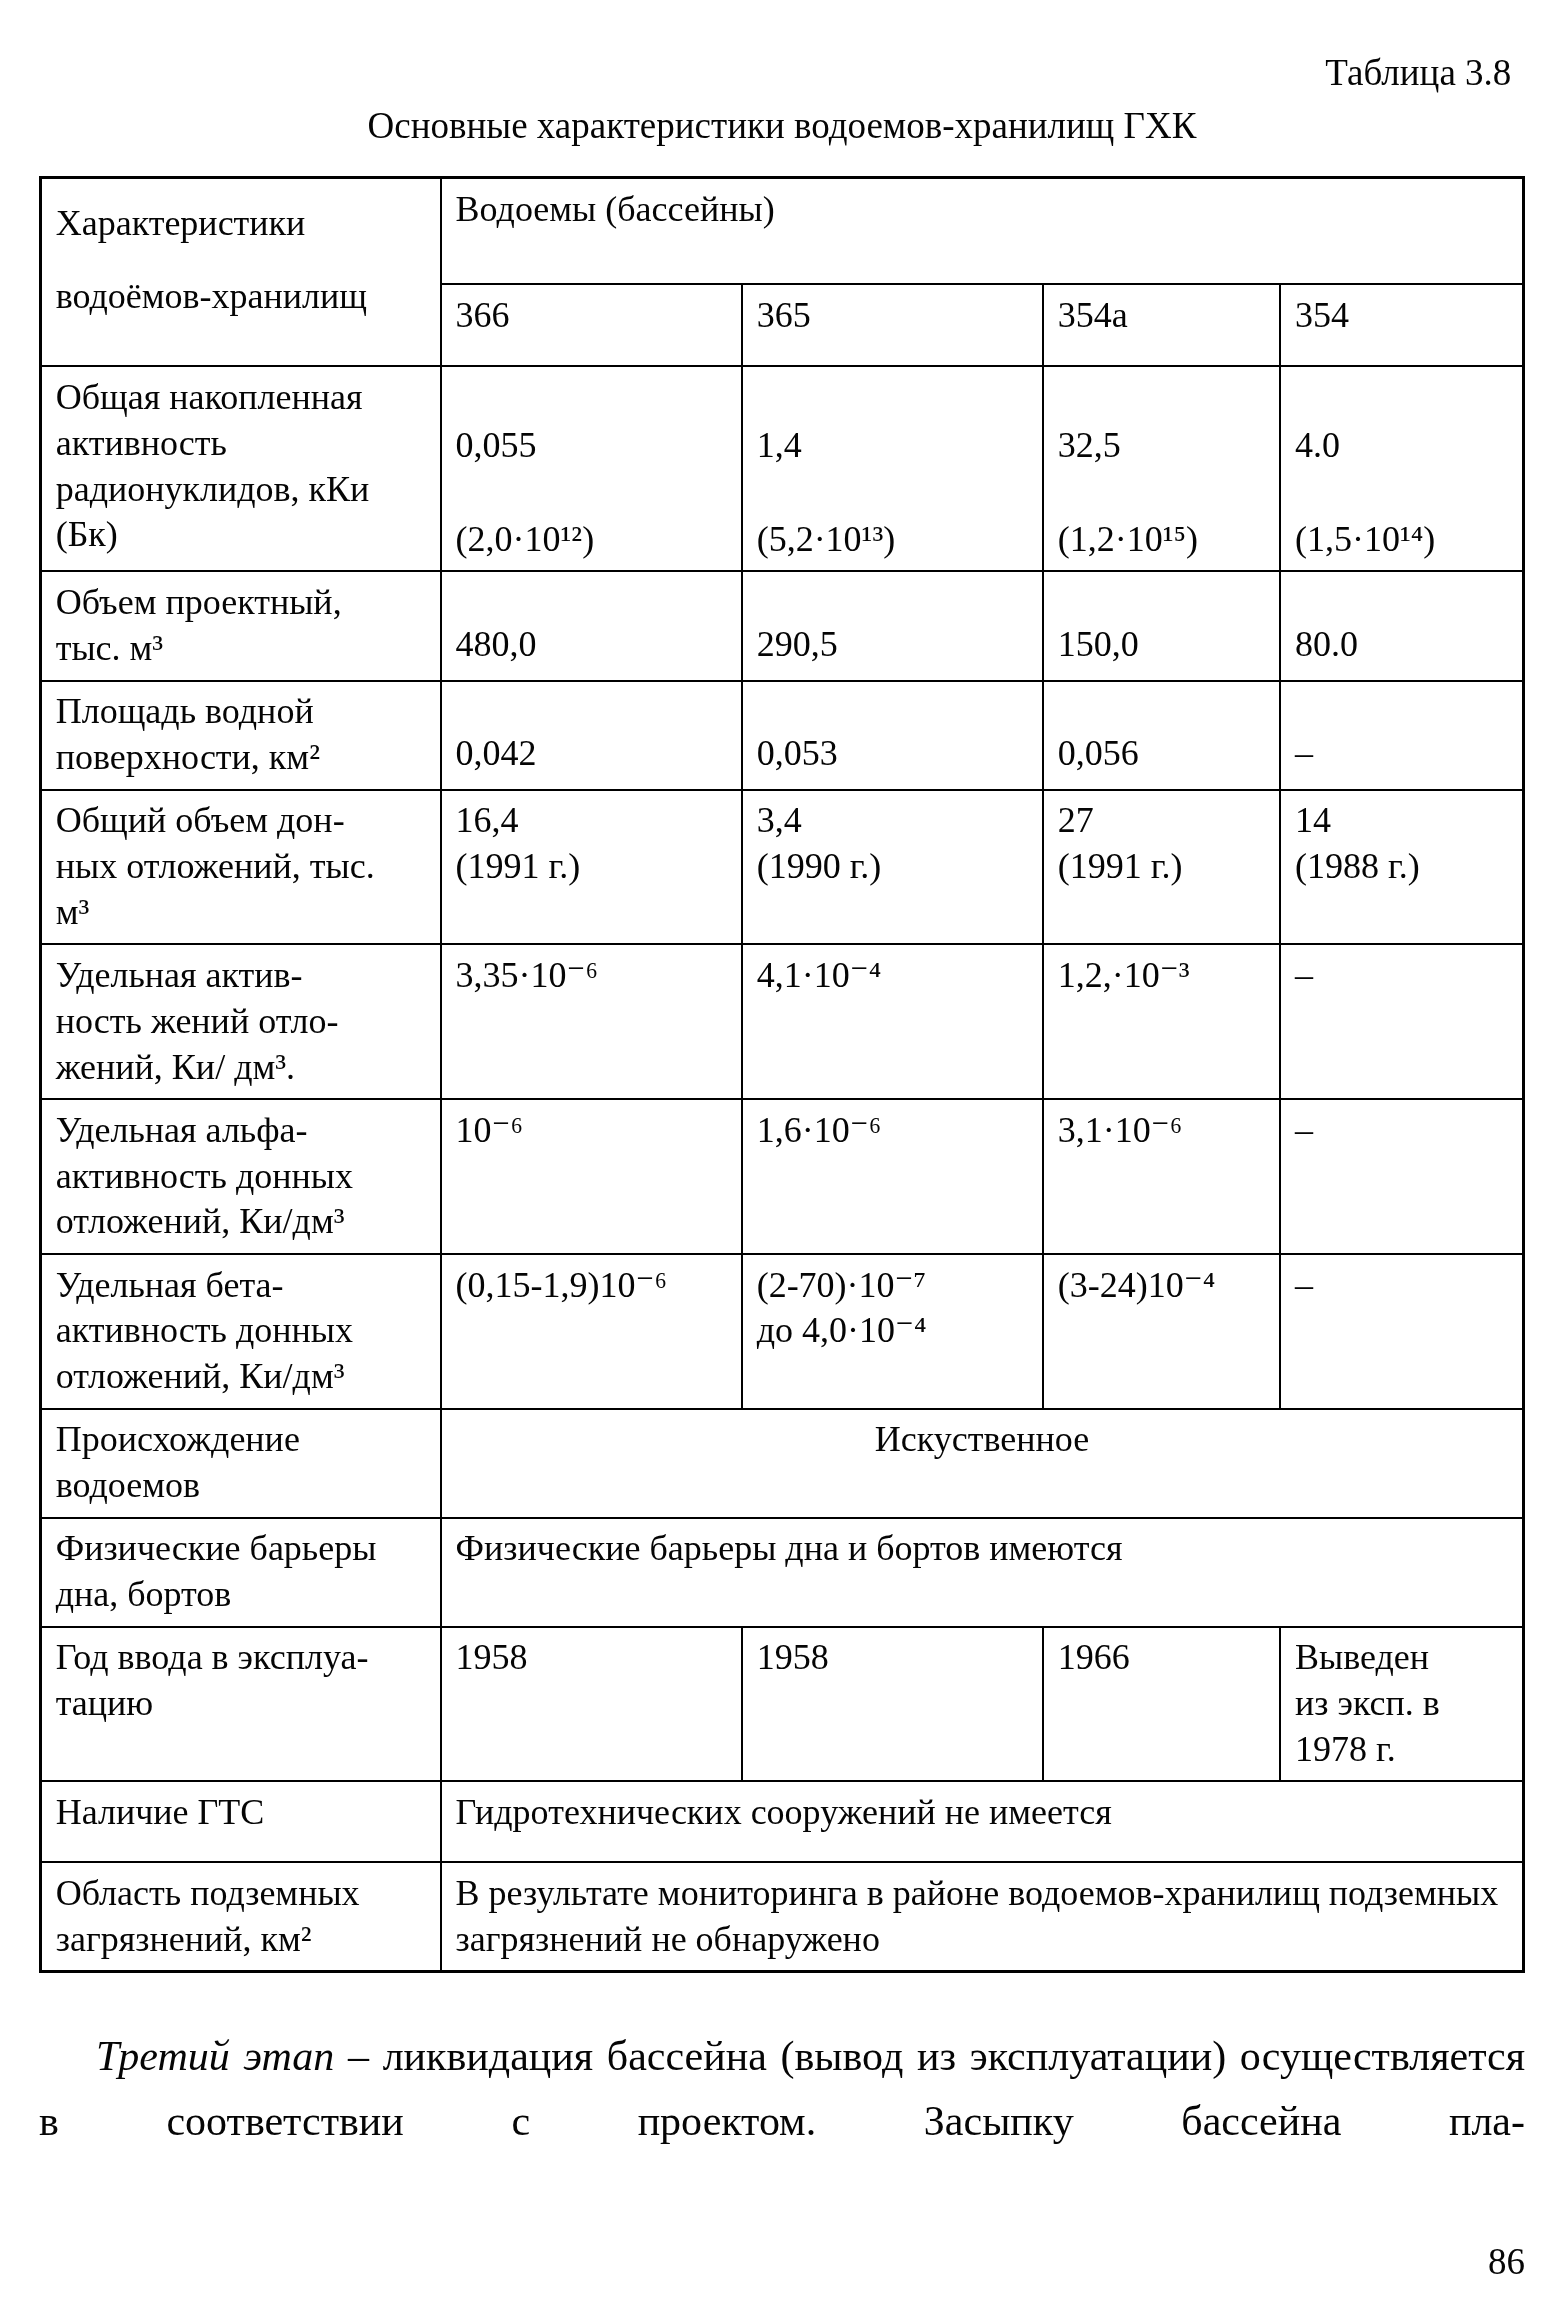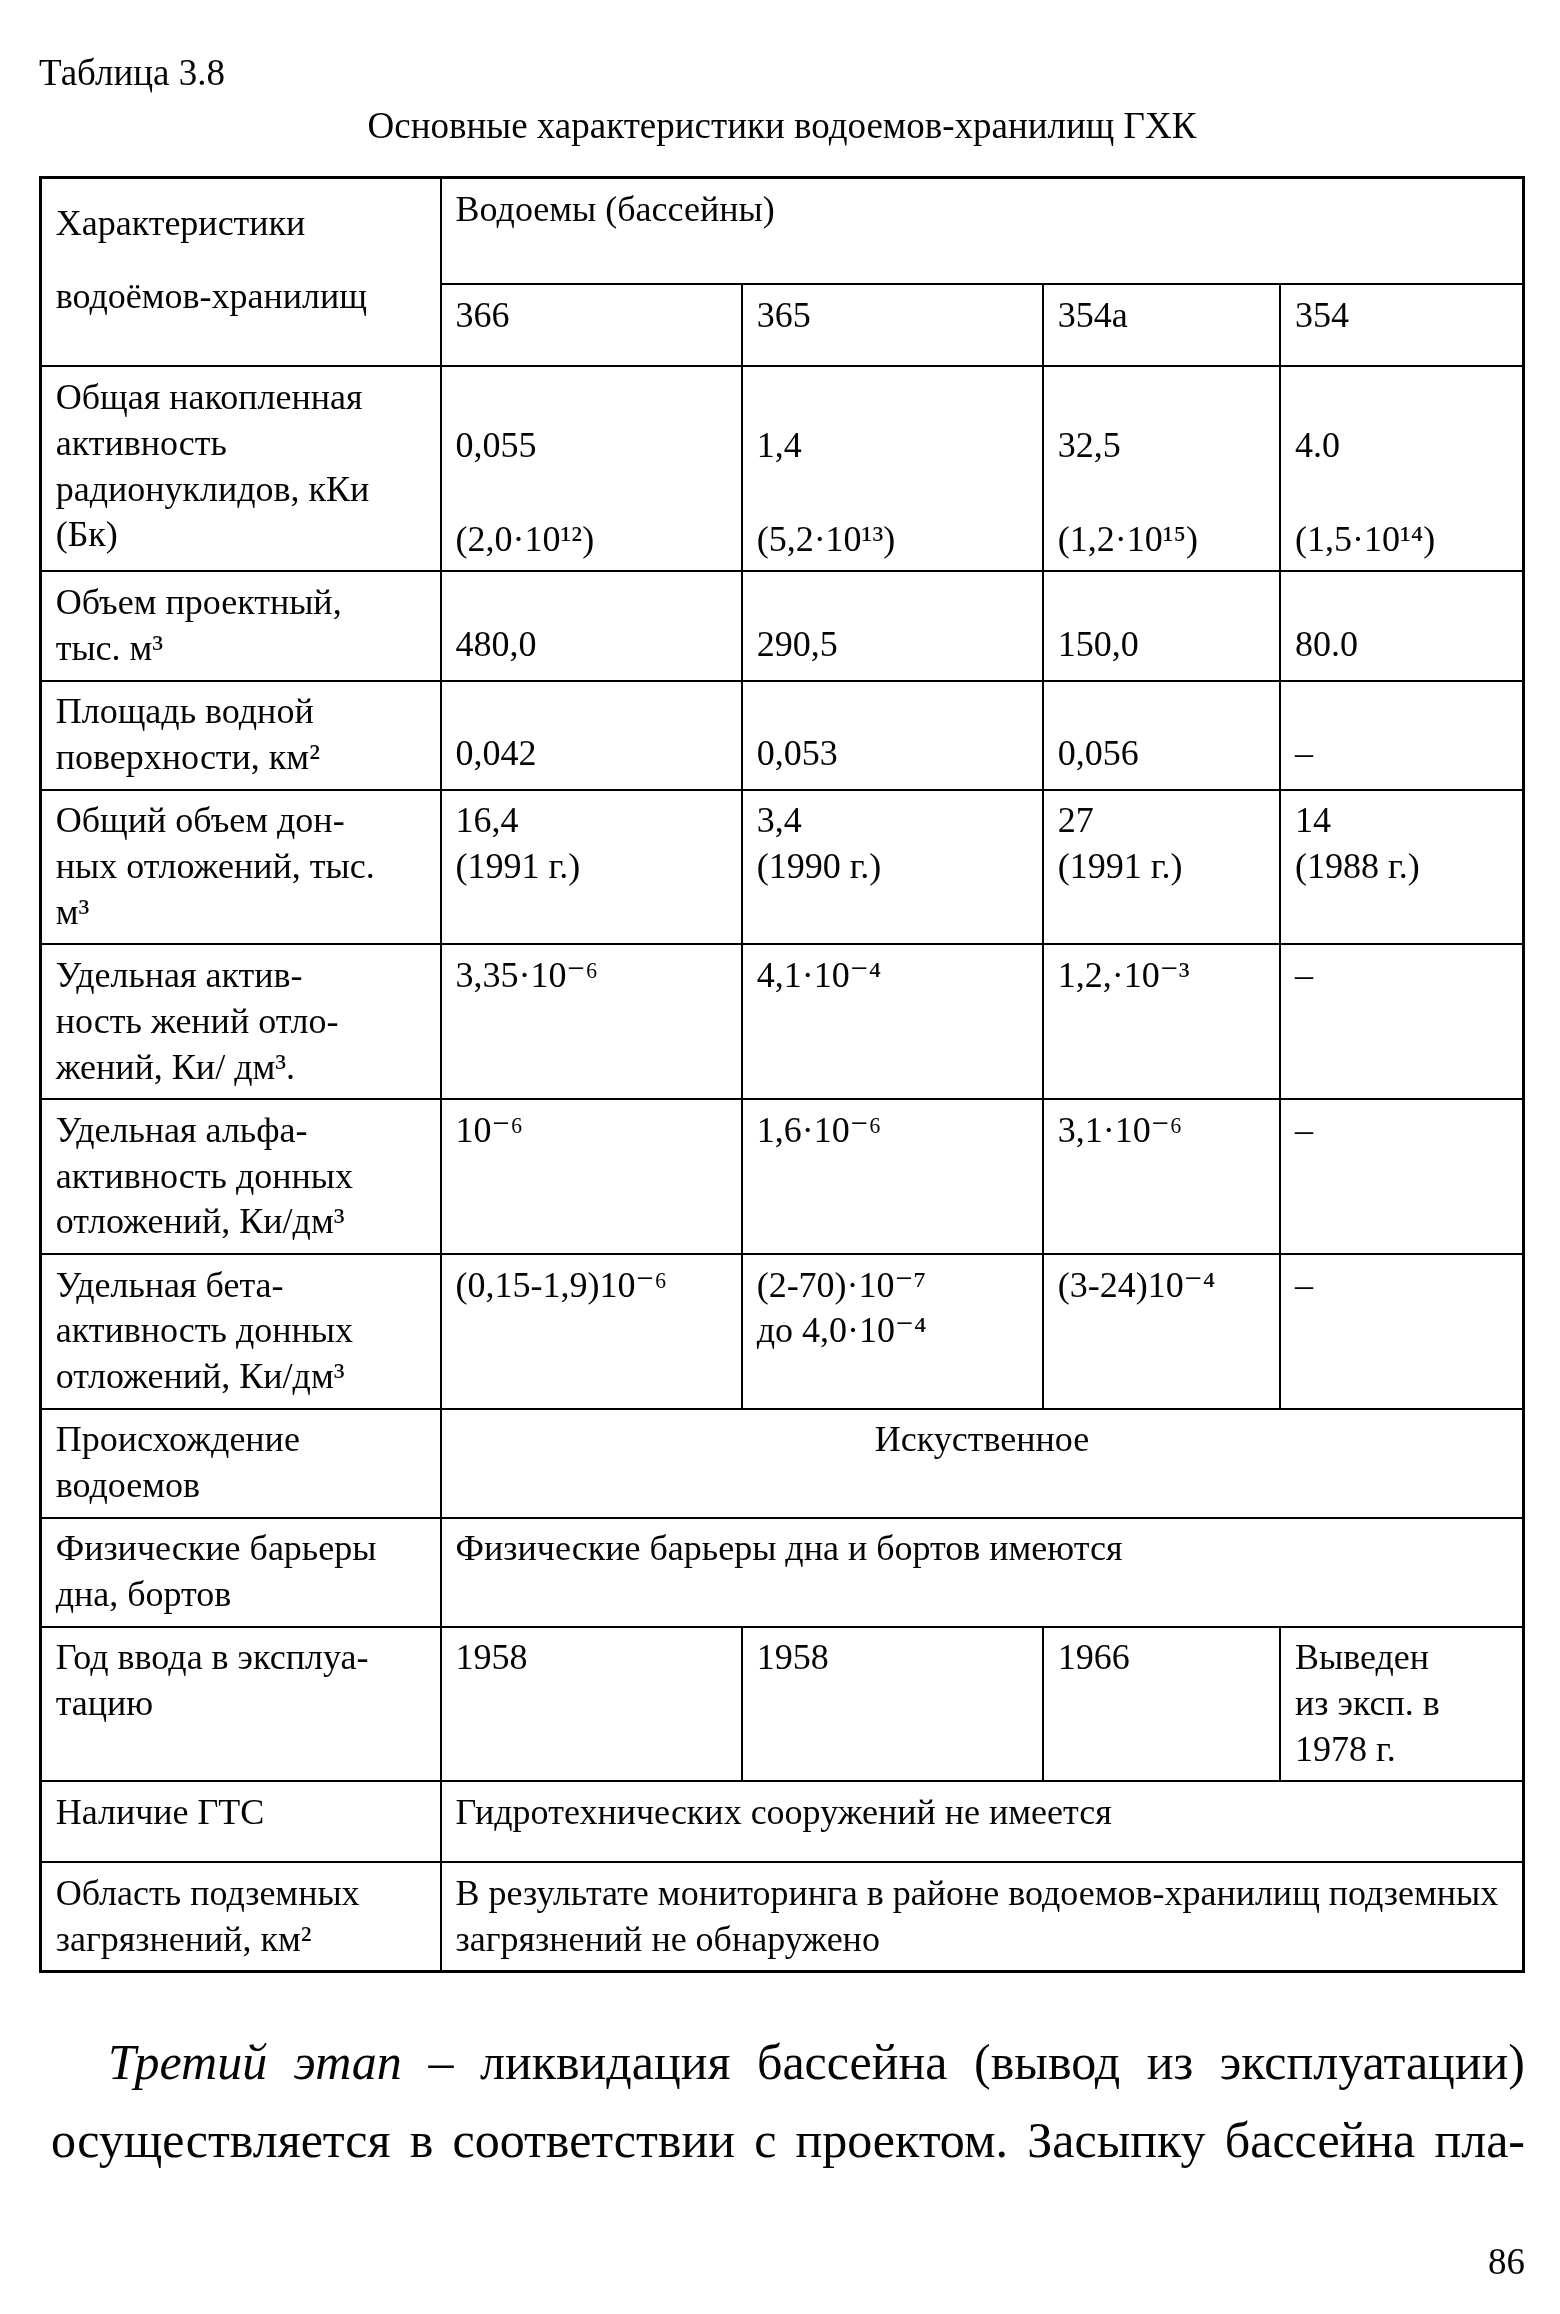--- a/index.html
+++ b/index.html
@@ -4,21 +4,21 @@
 <style>
   *{box-sizing:border-box}
   html,body{margin:0;padding:0;background:#ffffff}
   .page{
     width:1560px;height:2314px;
     padding:51px 35px 25px 39px;
     display:flex;flex-direction:column;
     font-family:"Liberation Serif","DejaVu Serif",serif;
     color:#050505;
   }
-  .caption{text-align:left;font-size:37px;padding-right:13.7px}
+  .caption{text-align:right;font-size:37px;padding-right:13.7px}
   .title{text-align:center;font-size:37px;margin-top:9.8px;margin-bottom:29px}
 
   table.data-table{
     border-collapse:collapse;width:100%;table-layout:fixed;
     border:3.9px solid #000;
     font-size:36px;line-height:1.27;padding-left:32px;
   }
   .c1{width:27%}.c2{width:20.3%}.c3{width:20.3%}.c4{width:16%}.c5{width:16.4%}
   table.data-table td{
     border:2.9px solid #000;
@@ -31,24 +31,24 @@
   .num-cell{vertical-align:middle}
   thead tr:first-child{height:107px}
   thead tr:nth-child(2){height:82px}
   tbody tr:nth-child(1) .value-cell{padding-top:55px;line-height:1.3}
   tbody tr:nth-child(2) .value-cell,
   tbody tr:nth-child(3) .value-cell{vertical-align:bottom;padding-bottom:11.7px}
   tbody tr:nth-child(11){height:81px}
   .span-cell.center{text-align:center}
 
   .para{
-    font-size:50px;line-height:1.55;
+    font-size:42px;line-height:1.55;
     text-align:justify;text-align-last:justify;
     text-indent:57px;
-    margin:51px 0 0 12px;
+    margin:51px 0 0 0;
   }
   .spacer{flex:1 1 auto}
   .page-number{text-align:right;font-size:37px;padding-bottom:5.9px}
 </style>
 </head>
 <body>
 
 <div class="page">
 
   <div class="caption">Таблица 3.8</div>

